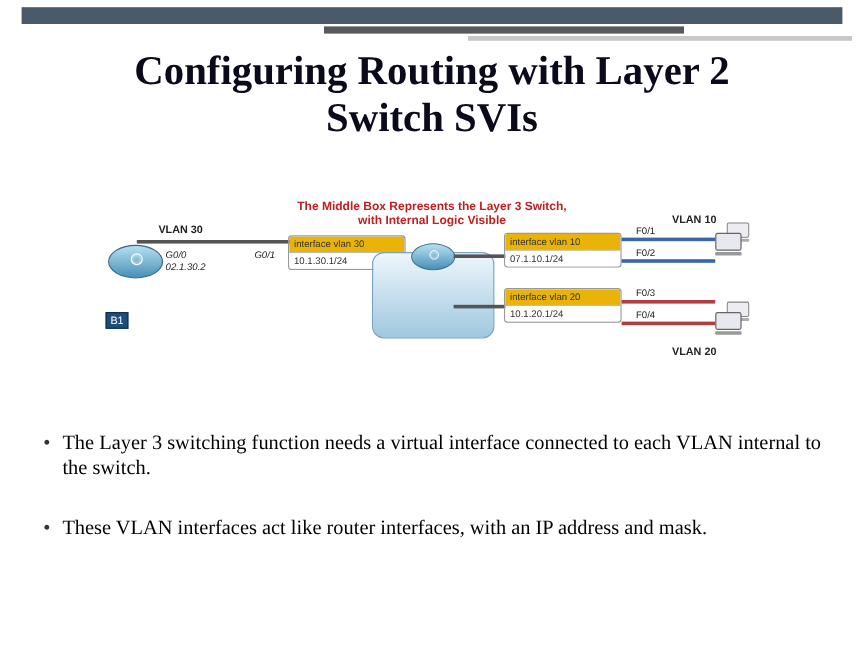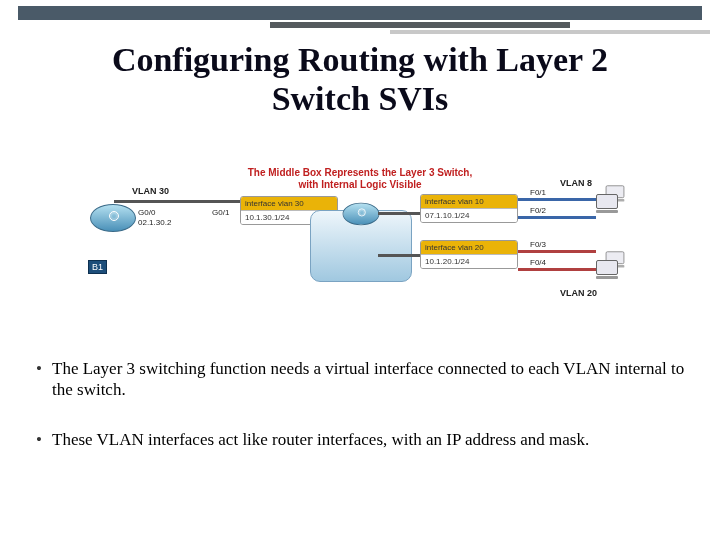--- a/index.html
+++ b/index.html
@@ -65,21 +65,21 @@
     font-size: 10px;
     color: #c02020;
     line-height: 1.2;
     font-weight: bold;
     margin-top: 17px;
   }
 
   .abs { position: absolute; font-family: Arial, sans-serif; }
   .vlbl { font-size: 9px; font-weight: bold; color: #222; }
   .plbl { font-size: 8px; color: #222; }
-  .glbl { font-size: 8px; color: #222; }
+  .glbl { font-size: 8px; color: #222; font-style: italic; }
 
   .line-h { position: absolute; height: 3px; }
   .line-h.dark { background: #555; }
   .line-h.blue { background: #3a66a8; }
   .line-h.red  { background: #b04040; }
 
   
   .router {
     position: absolute;
     width: 44px; height: 26px;
@@ -224,21 +224,21 @@
     <div class="col" style="left:330px; top:44px;">
       <div class="hdr">interface vlan 10</div>
       <div class="cell">07.1.10.1/24</div>
     </div>
 
     <div class="col" style="left:330px; top:90px;">
       <div class="hdr">interface vlan 20</div>
       <div class="cell">10.1.20.1/24</div>
     </div>
 
-    <div class="abs vlbl" style="left:470px; top:28px;">VLAN 8</div>
+    <div class="abs vlbl" style="left:470px; top:28px;">VLAN 10</div>
     <div class="abs vlbl" style="left:470px; top:138px;">VLAN 20</div>
 
     <div class="line-h blue" style="left:428px; top:48px; width:78px;"></div>
     <div class="line-h blue" style="left:428px; top:66px; width:78px;"></div>
 
     <div class="line-h red" style="left:428px; top:100px; width:78px;"></div>
     <div class="line-h red" style="left:428px; top:118px; width:78px;"></div>
 
     <div class="abs plbl" style="left:440px; top:38px;">F0/1</div>
     <div class="abs plbl" style="left:440px; top:56px;">F0/2</div>

